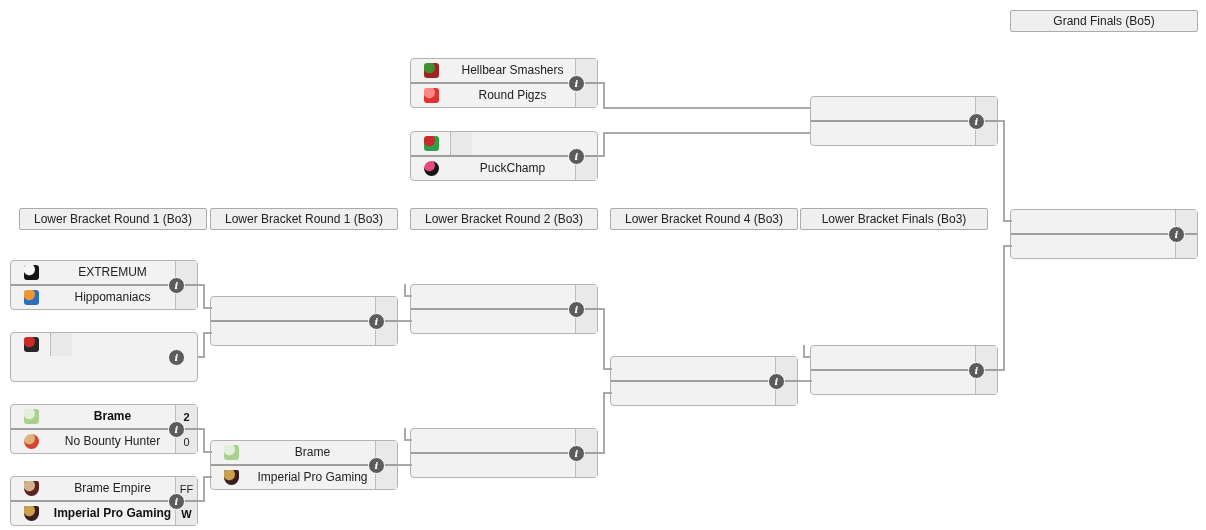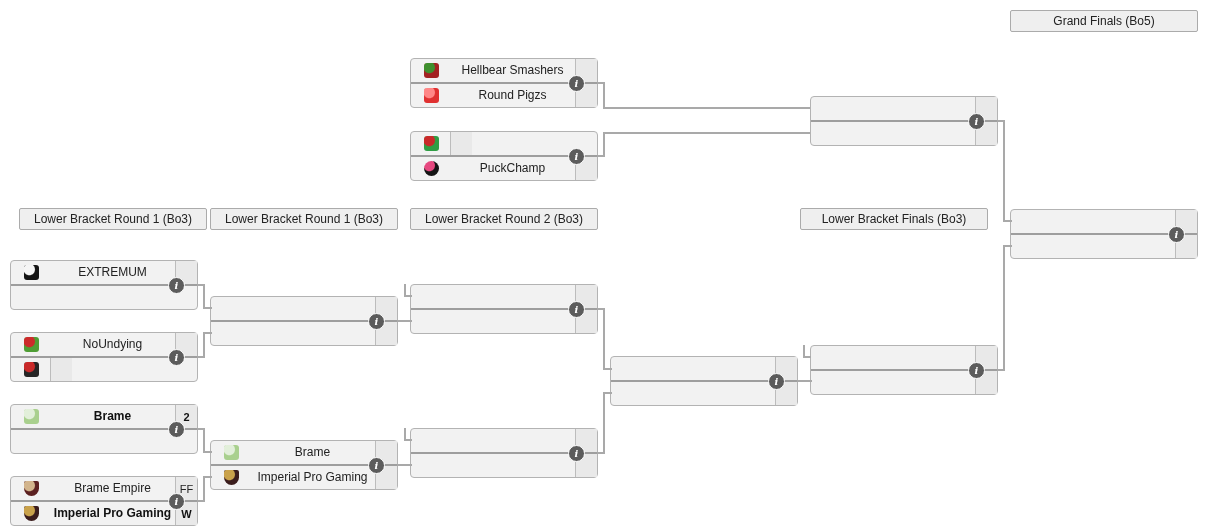--- a/index.html
+++ b/index.html
@@ -41,20 +41,21 @@
 </style>
 </head>
 <body>
 
 <div class="bracket">
 
   <div class="hdr" style="left:1010px;top:10px">Grand Finals (Bo5)</div>
   <div class="hdr" style="left:19px;top:208px">Lower Bracket Round 1 (Bo3)</div>
   <div class="hdr" style="left:210px;top:208px">Lower Bracket Round 1 (Bo3)</div>
   <div class="hdr" style="left:410px;top:208px">Lower Bracket Round 2 (Bo3)</div>
+  <div class="hdr" style="left:610px;top:208px">Lower Bracket Round 4 (Bo3)</div>
   <div class="hdr" style="left:800px;top:208px">Lower Bracket Finals (Bo3)</div>
 
   <div class="match" style="left:410px;top:58px">
     <div class="trow top">
       <span class="logo" style="background: radial-gradient(circle at 35% 30%, rgb(63, 143, 46) 0px, rgb(63, 143, 46) 36%, rgb(163, 34, 34) 44%); border-radius: 3px;"></span>
       <span class="tname">Hellbear Smashers</span>
       <span class="tscore"></span>
     </div>
     <div class="trow">
       <span class="logo" style="background: radial-gradient(circle at 35% 30%, rgb(255, 135, 135) 0px, rgb(255, 135, 135) 36%, rgb(224, 49, 49) 44%); border-radius: 3px;"></span>
@@ -104,41 +105,46 @@
     </div>
     <span class="info">i</span>
   </div>
 
   <div class="match" style="left:10px;top:260px">
     <div class="trow top">
       <span class="logo" style="background: radial-gradient(circle at 35% 30%, rgb(245, 245, 245) 0px, rgb(245, 245, 245) 36%, rgb(20, 20, 20) 44%); border-radius: 3px;"></span>
       <span class="tname">EXTREMUM</span>
       <span class="tscore"></span>
     </div>
+    <div class="trow">
+      <span class="logo" style="background: radial-gradient(circle at 35% 30%, rgb(240, 150, 46) 0px, rgb(240, 150, 46) 36%, rgb(42, 111, 194) 44%); border-radius: 3px;"></span>
+      <span class="tname">Hippomaniacs</span>
+      <span class="tscore"></span>
+    </div>
     <span class="info">i</span>
   </div>
 
   <div class="match" style="left:10px;top:332px">
-    <div class="trow top">
-      <span class="logo" style="background: radial-gradient(circle at 35% 30%, rgb(204, 43, 43) 0px, rgb(204, 43, 43) 36%, rgb(79, 158, 53) 44%); border-radius: 3px;"></span>
-      <span class="tname">NoUndying</span>
-      <span class="tscore"></span>
-    </div>
     <div class="trow">
       <span class="logo" style="background: radial-gradient(circle at 35% 30%, rgb(201, 42, 42) 0px, rgb(201, 42, 42) 36%, rgb(38, 38, 38) 44%); border-radius: 3px;"></span>
       <span class="tscore"></span>
     </div>
     <span class="info">i</span>
   </div>
 
   <div class="match" style="left:10px;top:404px">
     <div class="trow top win">
       <span class="logo" style="background: radial-gradient(circle at 35% 30%, rgb(226, 239, 218) 0px, rgb(226, 239, 218) 36%, rgb(169, 208, 142) 44%); border-radius: 3px;"></span>
       <span class="tname">Brame</span>
       <span class="tscore">2</span>
+    </div>
+    <div class="trow">
+      <span class="logo" style="background: radial-gradient(circle at 35% 30%, rgb(223, 178, 124) 0px, rgb(223, 178, 124) 36%, rgb(214, 69, 51) 44%); border-radius: 50%;"></span>
+      <span class="tname">No Bounty Hunter</span>
+      <span class="tscore">0</span>
     </div>
     <span class="info">i</span>
   </div>
 
   <div class="match" style="left:10px;top:476px">
     <div class="trow top">
       <span class="logo" style="background: radial-gradient(circle at 35% 30%, rgb(210, 180, 140) 0px, rgb(210, 180, 140) 36%, rgb(92, 33, 33) 44%); border-radius: 2px 2px 50% 50%;"></span>
       <span class="tname">Brame Empire</span>
       <span class="tscore">FF</span>
     </div>

